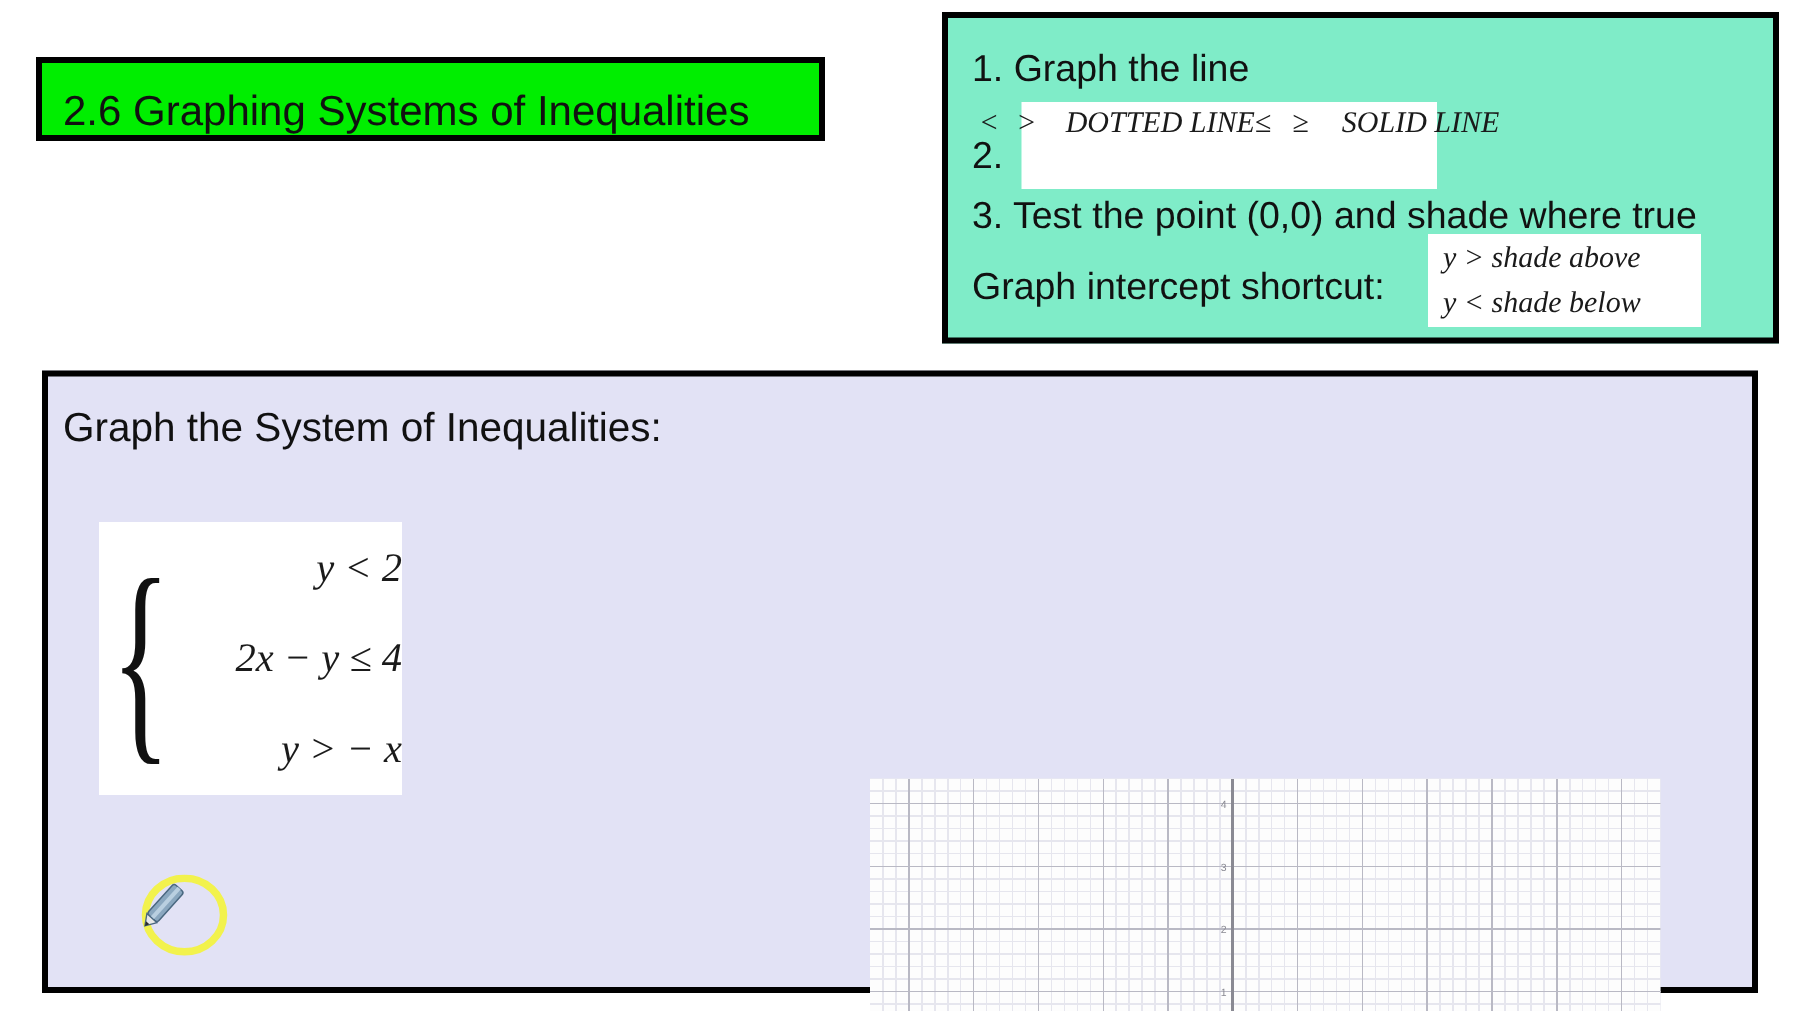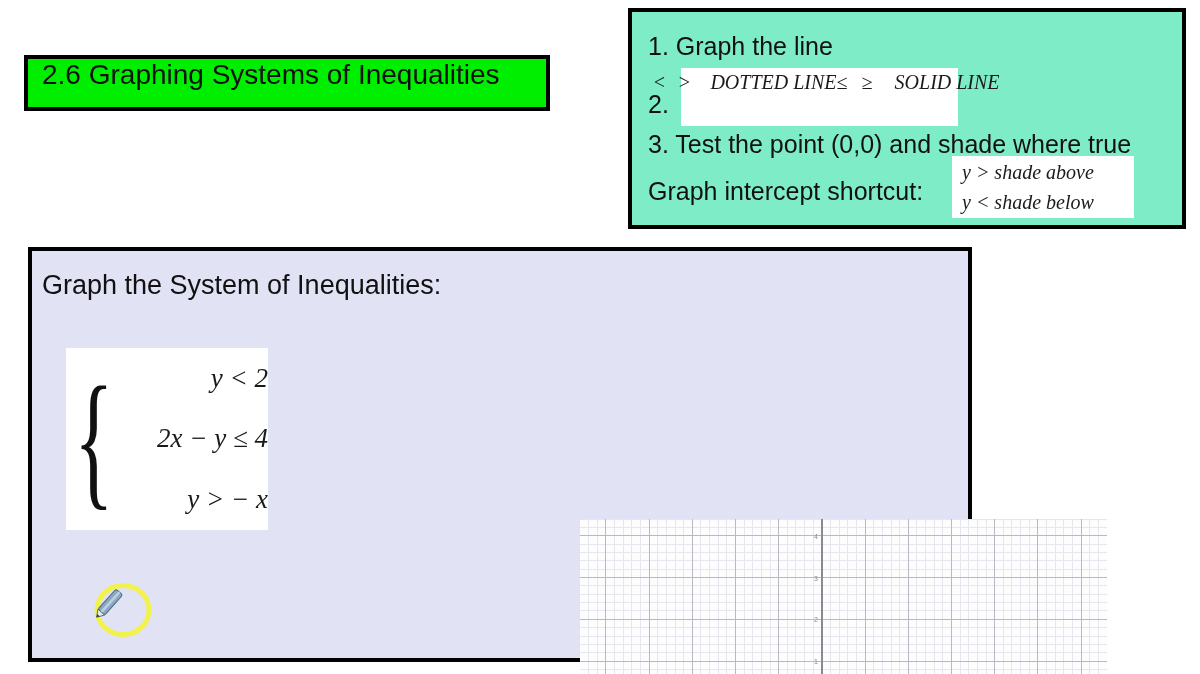--- a/index.html
+++ b/index.html
@@ -13,28 +13,28 @@
     position: relative;
     overflow: hidden;
     font-family: "Liberation Sans", sans-serif;
     -webkit-font-smoothing: antialiased;
   }
 
   
   #title-box {
     position: absolute;
     left: 24px;
-    top: 55px;
+    top: 38px;
     width: 526px;
     height: 56px;
     background: #00ee00;
     border: 4px solid #000000;
     box-sizing: border-box;
     display: flex;
-    align-items: flex-start;
+    align-items: flex-end;
   }
   #title-box .title-text {
     font-size: 28px;
     color: #111111;
     padding-left: 14px;
     letter-spacing: 0px;
     white-space: nowrap;
   }
 
   
@@ -111,21 +111,21 @@
     color: #1a1a1a;
     line-height: 30px;
     white-space: nowrap;
   }
 
   
   #work-panel {
     position: absolute;
     left: 28px;
     top: 247px;
-    width: 944px;
+    width: 1144px;
     height: 415px;
     background: #e2e2f5;
     border: 4px solid #000000;
     box-sizing: border-box;
   }
   #prompt-text {
     position: absolute;
     left: 10px;
     top: 19px;
     font-size: 27px;

